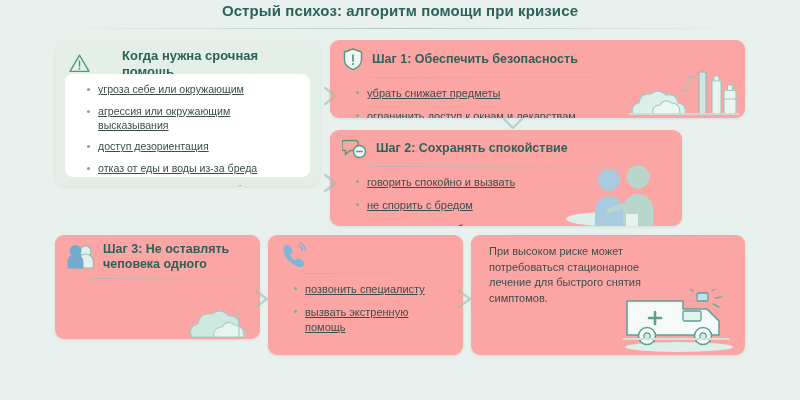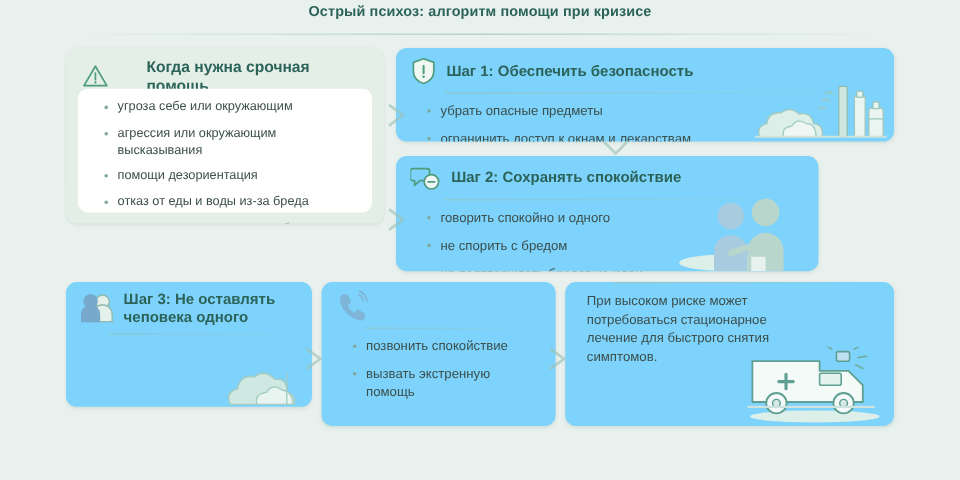--- a/index.html
+++ b/index.html
@@ -9,33 +9,33 @@
     font-family:"Liberation Sans", sans-serif;
     overflow:hidden;
     position:relative;
   }
   .canvas{position:relative;width:800px;height:400px;}
 
   
   .title{
     position:absolute;left:0;top:2px;width:800px;
     text-align:center;
-    font-size:12px;font-weight:bold;
+    font-size:15px;font-weight:bold;
     color:#2c6359;
     letter-spacing:.1px;
   }
   .title-rule{
     position:absolute;left:55px;top:28px;width:690px;height:1px;
     background:linear-gradient(to right,rgba(160,195,186,0),rgba(150,190,180,.75),rgba(160,195,186,0));
   }
 
   
   .card{
     position:absolute;
-    background:#7dd3fc;
+    background:#fca5a5;
     border-radius:9px;
     box-shadow:0 1px 3px rgba(60,105,95,.13);
     overflow:hidden;
   }
   .card-head{
     display:flex;align-items:center;
     gap:8px;
     padding:7px 12px 5px 12px;
   }
   .card-head .htext{
@@ -47,20 +47,21 @@
   }
   ul.bul{
     list-style:none;margin:0;padding:8px 14px 8px 26px;
   }
   ul.bul li{
     position:relative;
     font-size:11px;color:#3c4f4b;
     line-height:1.3;
     margin:0 0 9px 0;
     padding-left:11px;
+    text-decoration:underline;
   }
   ul.bul li:last-child{margin-bottom:0;}
   ul.bul li::before{
     content:"";position:absolute;left:0;top:5px;
     width:3.2px;height:3.2px;border-radius:50%;
     background:#7fa89e;
   }
 
   
   #card-warning{
@@ -119,39 +120,39 @@
         <path d="M11.5 2.2 L21 18.4 H2 Z" fill="none" stroke="#4f9b7e" stroke-width="1.4" stroke-linejoin="round"></path>
         <line x1="11.5" y1="8" x2="11.5" y2="13.4" stroke="#4f9b7e" stroke-width="1.4" stroke-linecap="round"></line>
         <circle cx="11.5" cy="15.7" r="0.95" fill="#4f9b7e"></circle>
       </svg>
       <div class="htext">Когда нужна срочная помощь</div>
     </div>
     <div class="inner-white">
       <ul class="bul">
         <li>угроза себе или окружающим</li>
         <li>агрессия или окружающим высказывания</li>
-        <li>помощи дезориентация</li>
+        <li>доступ дезориентация</li>
         <li>отказ от еды и воды из-за бреда</li>
         <li>сильное психомоторное возбуждение</li>
       </ul>
     </div>
   </div>
 
   <div class="card" id="card-step1">
     <div class="card-head">
       <svg class="ic" width="22" height="25" viewBox="0 0 22 25">
         <path d="M11 2 L19.5 5 V12.5 C19.5 17.5 15.5 21 11 22.6 C6.5 21 2.5 17.5 2.5 12.5 V5 Z" fill="#f1f8f3" stroke="#4f9b7e" stroke-width="1.4" stroke-linejoin="round"></path>
         <line x1="11" y1="8" x2="11" y2="14" stroke="#4f9b7e" stroke-width="1.7" stroke-linecap="round"></line>
         <circle cx="11" cy="17" r="1.05" fill="#4f9b7e"></circle>
       </svg>
       <div class="htext">Шаг 1: Обеспечить безопасность</div>
     </div>
     <div class="divider"></div>
     <ul class="bul">
-      <li>убрать опасные предметы</li>
+      <li>убрать снижает предметы</li>
       <li>огранинить доступ к окнам и лекарствам</li>
     </ul>
 
     <svg class="illu" id="illu-bottles" width="110" height="52" viewBox="0 0 110 52">
       <rect x="83" y="12" width="9" height="34" rx="1.4" fill="#eaf5f2" stroke="#9cc7bd" stroke-width="1.1"></rect>
       <rect x="85" y="8" width="5" height="5" fill="#eaf5f2" stroke="#9cc7bd" stroke-width="1.1"></rect>
       <rect x="95" y="22" width="12" height="24" rx="2" fill="#eaf5f2" stroke="#9cc7bd" stroke-width="1.1"></rect>
       <rect x="98.5" y="17" width="5" height="5.5" fill="#eaf5f2" stroke="#9cc7bd" stroke-width="1.1"></rect>
       <line x1="95" y1="31" x2="107" y2="31" stroke="#9cc7bd" stroke-width="1"></line>
       <rect x="70" y="4" width="7" height="42" rx="1.5" fill="#cfe6e0" stroke="#8dbdb2" stroke-width="1.1"></rect>
@@ -170,21 +171,21 @@
     <div class="card-head">
       <svg class="ic" width="26" height="24" viewBox="0 0 26 24">
         <path d="M2 3.5 h12 a2 2 0 0 1 2 2 v6 a2 2 0 0 1 -2 2 h-6 l-4.5 4 v-4 h-1.5 a2 2 0 0 1 -2 -2 v-6 a2 2 0 0 1 2 -2 z" fill="none" stroke="#4f9b7e" stroke-width="1.4" stroke-linejoin="round"></path>
         <circle cx="17.5" cy="14.5" r="6" fill="#eef7f4" stroke="#4f9b7e" stroke-width="1.4"></circle>
         <line x1="14.8" y1="14.5" x2="20.2" y2="14.5" stroke="#4f9b7e" stroke-width="1.4" stroke-linecap="round"></line>
       </svg>
       <div class="htext">Шаг 2: Сохранять спокойствие</div>
     </div>
     <div class="divider"></div>
     <ul class="bul">
-      <li>говорить спокойно и одного</li>
+      <li>говорить спокойно и вызвать</li>
       <li>не спорить с бредом</li>
       <li>не подтверждать бредовые идеи</li>
     </ul>
 
     <svg class="illu" id="illu-people" width="110" height="62" viewBox="0 0 110 62">
       <ellipse cx="44" cy="55" rx="42" ry="7" fill="#dcefe9"></ellipse>
       <circle cx="45" cy="16" r="11" fill="#a9cbdf"></circle>
       <path d="M31 62 v-16 a14 14 0 0 1 28 0 v16 Z" fill="#a9cbdf"></path>
       <circle cx="74" cy="13" r="11.5" fill="#b9d6cd"></circle>
       <path d="M59 62 v-17 a15 15 0 0 1 30 0 v17 Z" fill="#b9d6cd"></path>
@@ -219,21 +220,21 @@
       <svg class="ic" width="28" height="26" viewBox="0 0 28 26">
         <path d="M5.5 3.5 q3.5 -1.5 5 1.5 l1.8 3.6 q.8 1.7 -.9 2.8 l-1.6 1 q1.6 4.2 5.4 6.4 l1.1 -1.6 q1.2 -1.6 2.9 -.7 l3.5 1.9 q2.9 1.6 1.2 4.9 q-1.6 2.9 -5.6 1.4 q-6.6 -2.5 -10.6 -7 q-4 -4.5 -4.3 -10.2 q-.2 -3 2.1 -4 z" fill="#7fb6d8"></path>
         <g stroke="#7fb6d8" stroke-width="1.5" fill="none" stroke-linecap="round">
           <path d="M19 3.5 q3 1.5 3.6 5"></path>
           <path d="M19.6 .8 q5.2 2 6.2 8"></path>
         </g>
       </svg>
     </div>
     <div class="divider"></div>
     <ul class="bul">
-      <li>позвонить спокойствие</li>
+      <li>позвонить специалисту</li>
       <li>вызвать экстренную помощь</li>
     </ul>
   </div>
 
   <div class="card" id="card-step5">
     <div class="divider"></div>
     <p class="para">При высоком риске может потребоваться стационарное лечение для быстрого снятия симптомов.</p>
 
     <svg class="illu" id="illu-ambulance" width="122" height="64" viewBox="0 0 122 64">
       <ellipse cx="60" cy="58" rx="54" ry="5" fill="#dcefe9"></ellipse>

